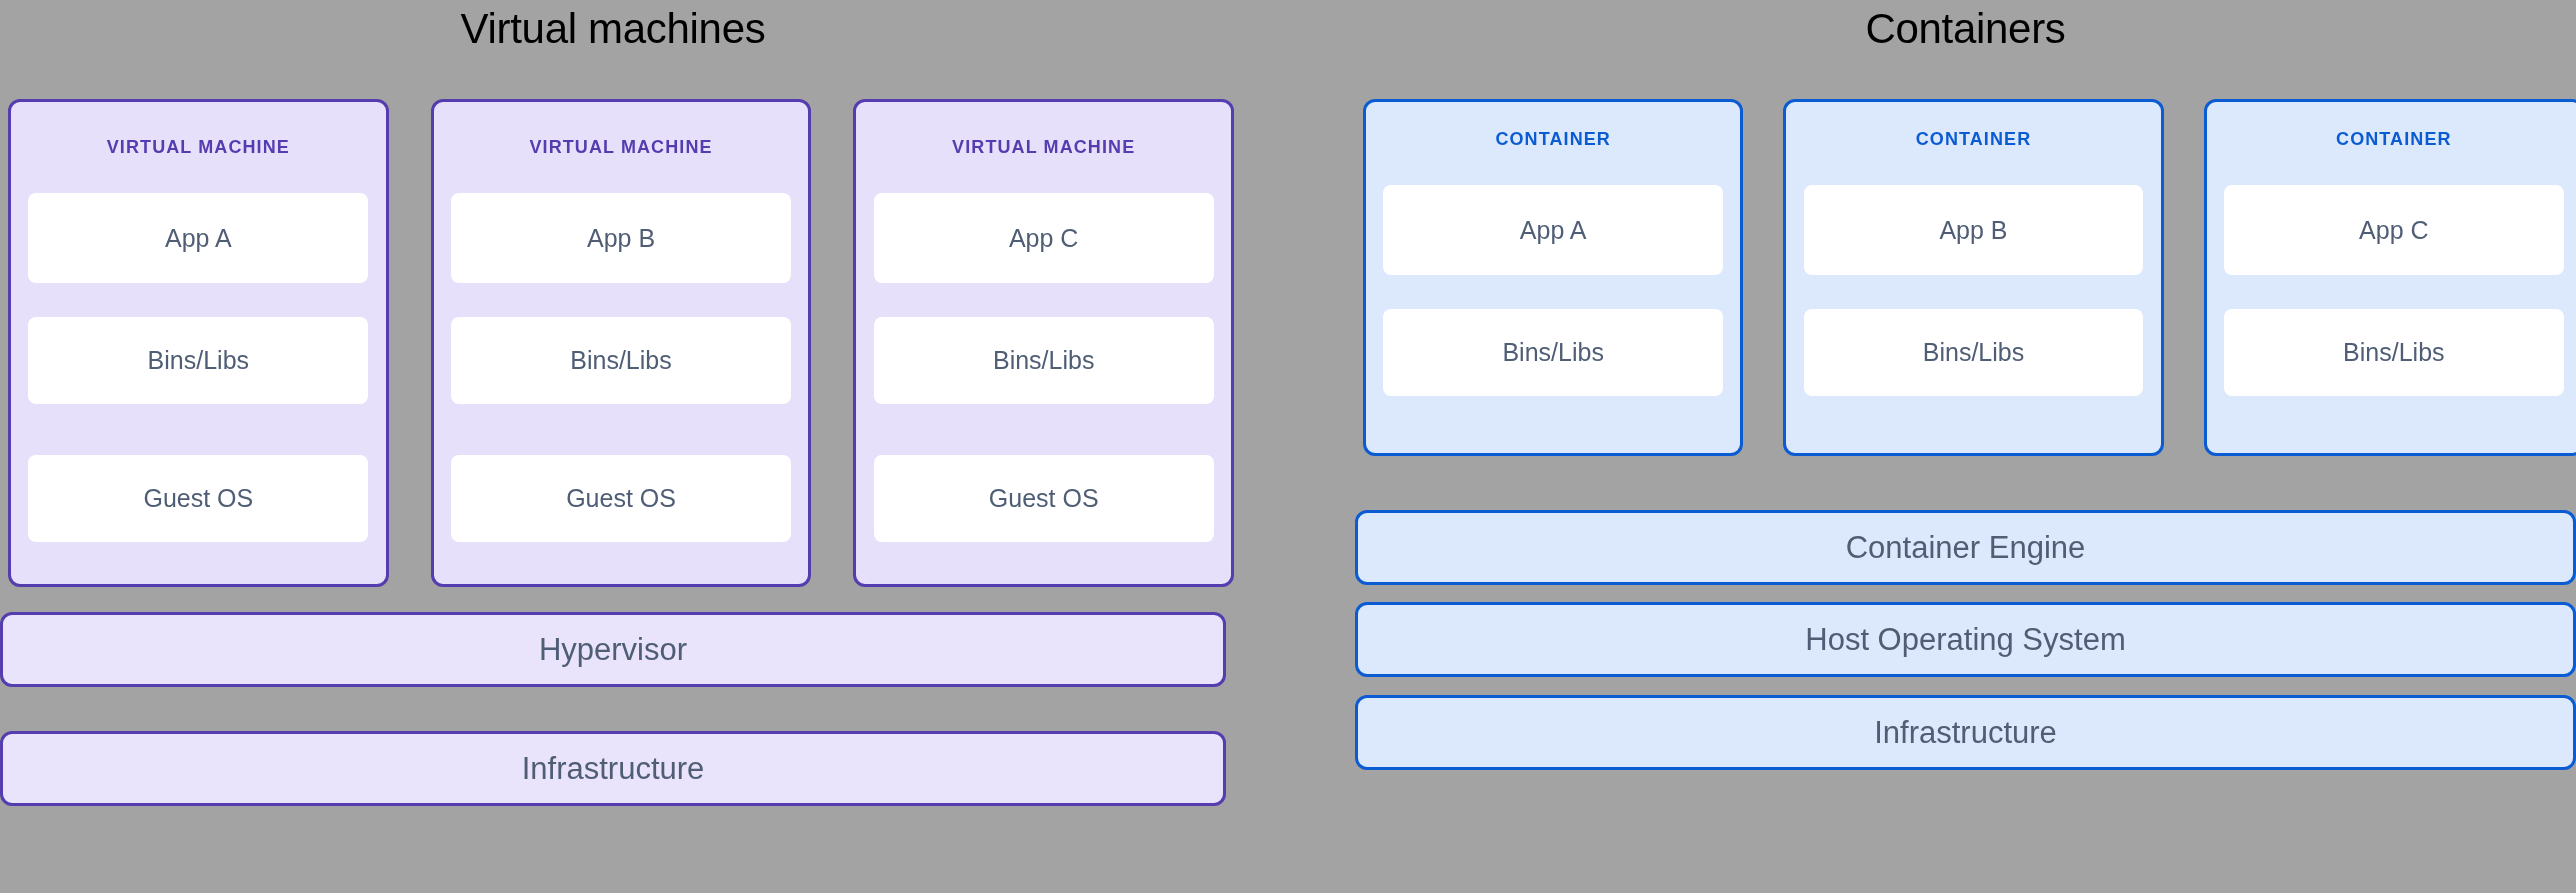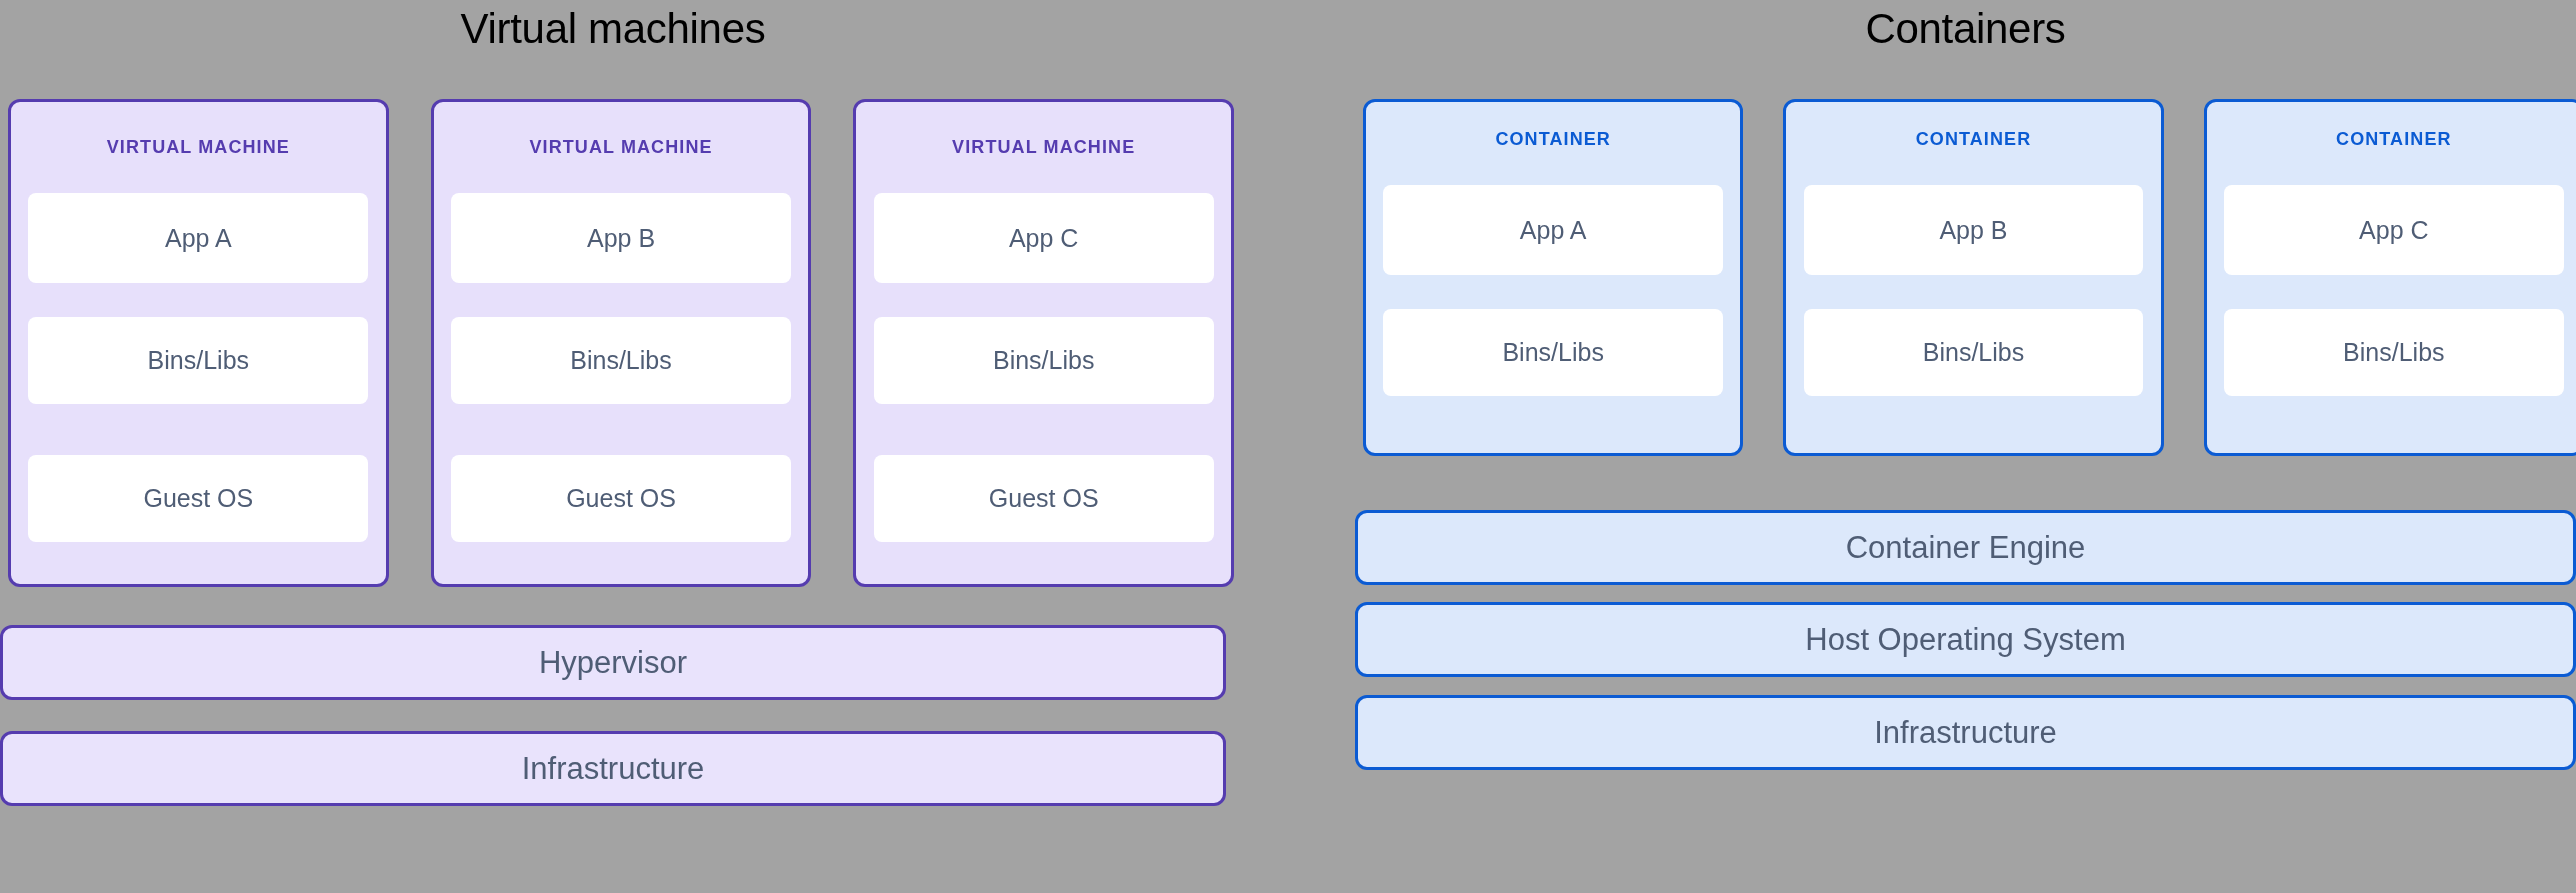--- a/index.html
+++ b/index.html
@@ -151,21 +151,21 @@
     border: 3.4px solid #553CAF;
   }
   .layer-bar-container {
     left: 0px;
     width: 1221px;
     height: 75px;
     background: #DCE8FB;
     border: 3.4px solid #0B5BD3;
   }
 
-  .vm-layer-0 { top: 625px; }
+  .vm-layer-0 { top: 612px; }
   .vm-layer-1 { top: 731px; }
 
   .ct-layer-0 { top: 510px; }
   .ct-layer-1 { top: 602px; }
   .ct-layer-2 { top: 695px; }
 </style>
 </head>
 <body>
 
 <div class="canvas">

